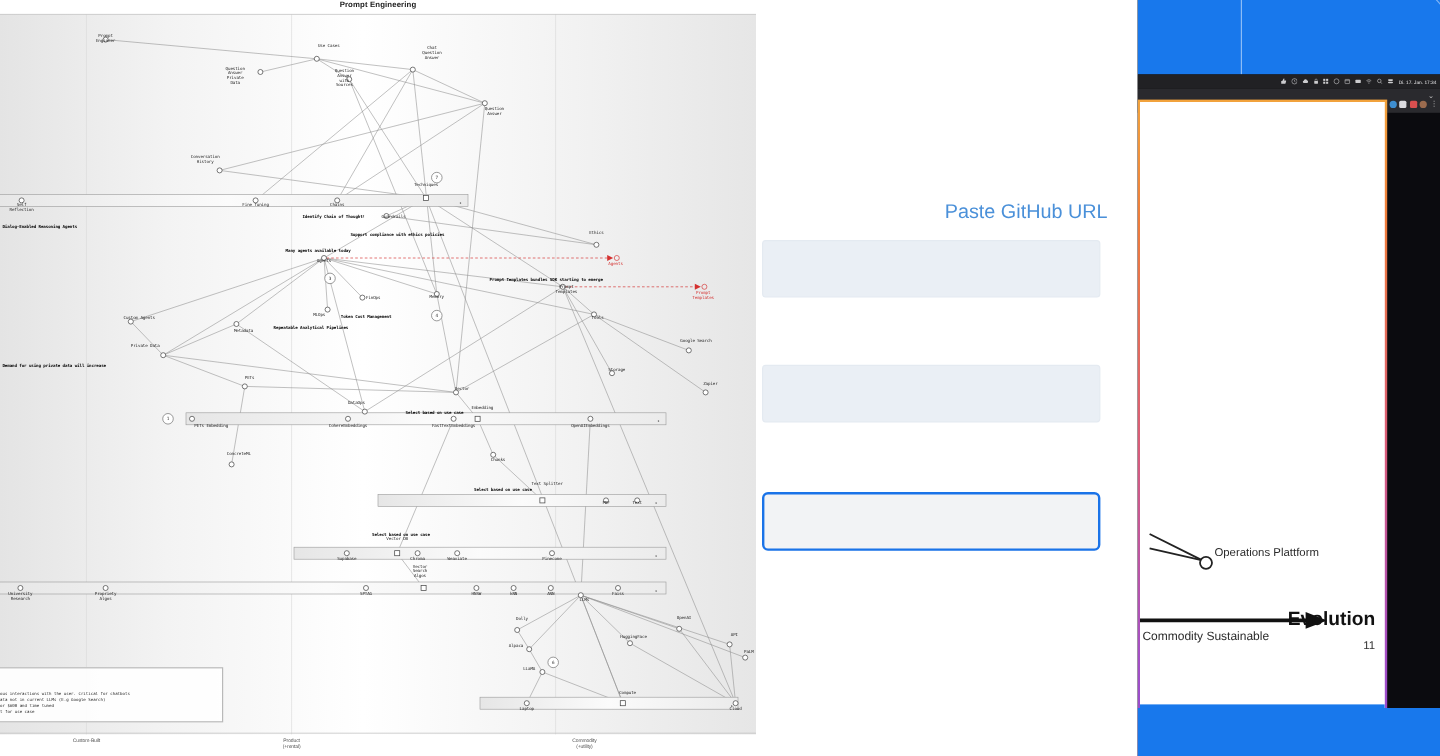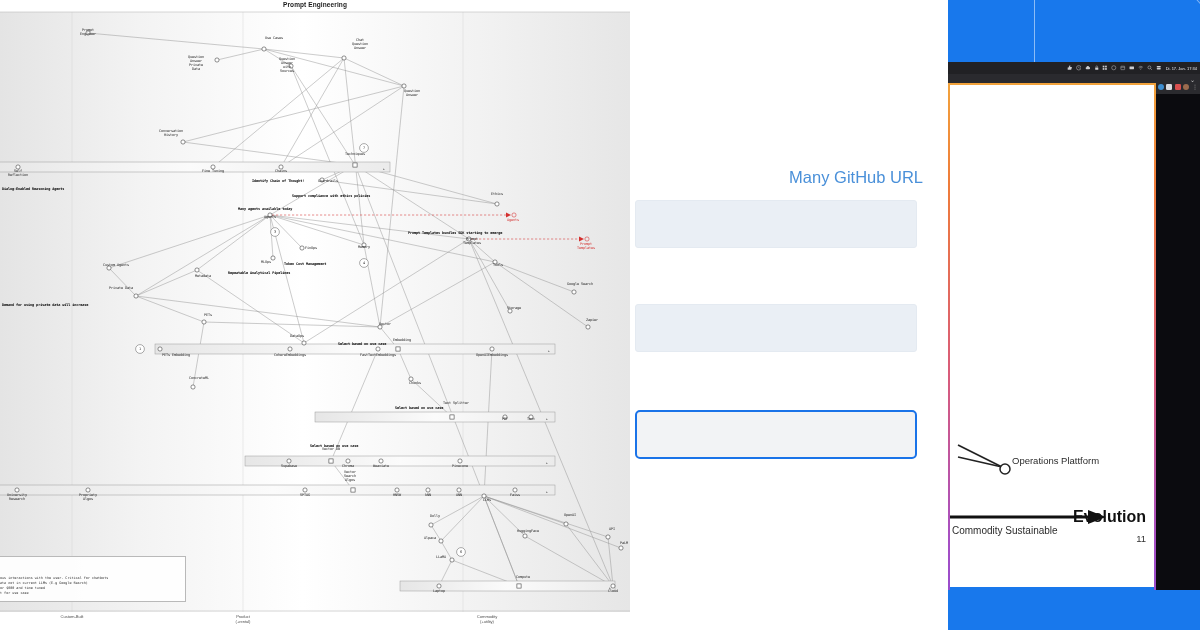--- a/index.html
+++ b/index.html
@@ -483,21 +483,21 @@
     <div id="legend-box">...Notes / Definitions
 ...Definitions
 ...Definitions
 Memory: remembering previous interactions with the user. Critical for chatbots
 Tools: getting external data not in current LLMs (E.g Google Search)
 LLMs: bought or trained for $600 and time tuned
 Vector DB: select best fit for use case</div>
   </div>
 
   <div id="form-pane">
-    <div id="paste-url-label">Many GitHub URL</div>
+    <div id="paste-url-label">Paste GitHub URL</div>
     <div class="field" id="field-1"></div>
     <div class="field" id="field-2"></div>
     <div class="field" id="field-3"></div>
   </div>
 
   <div id="desktop-pane">
 
     <div id="wallpaper">
       <div class="arc" style="left:-150px; top:-60px; width:420px; height:210px;"></div>
       <div class="vline" style="left:86px; top:0; height:62px;"></div>

